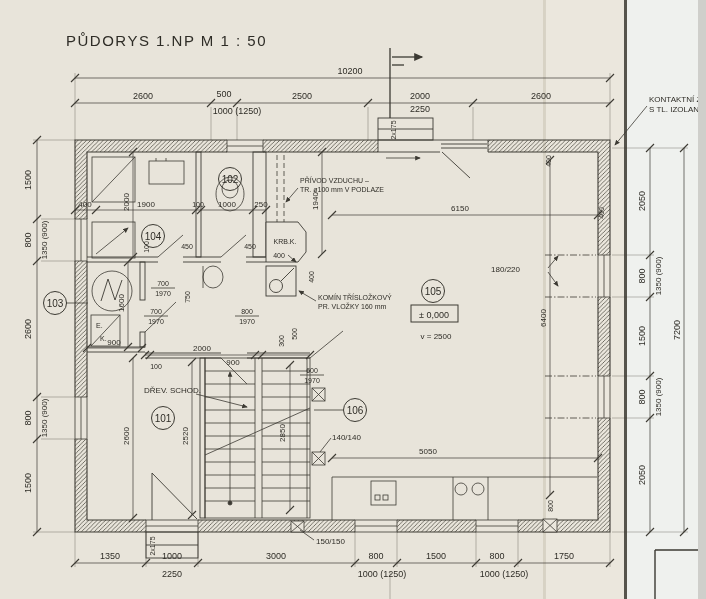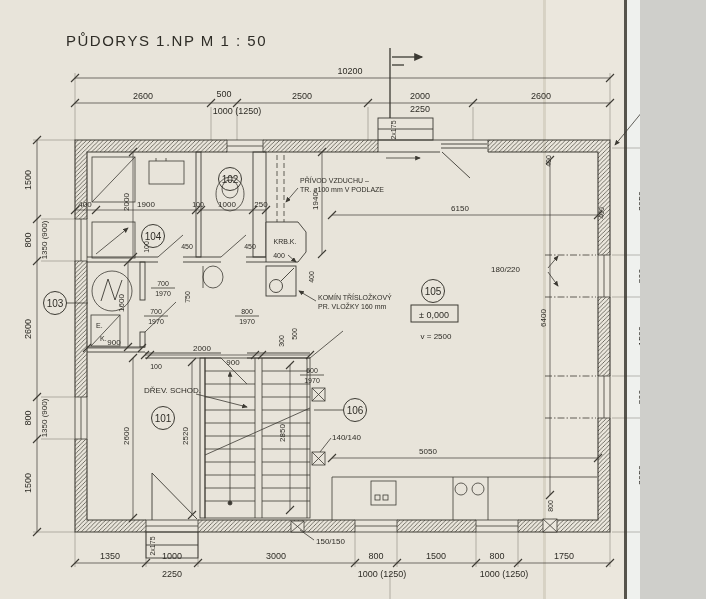--- a/index.html
+++ b/index.html
@@ -1,16 +1,16 @@
 <!DOCTYPE html>
 <html><head>
 <meta charset="utf-8">
 <style>
   html,body{margin:0;padding:0;background:#cfcfcb;font-family:"Liberation Sans",sans-serif;}
-  .page{position:relative;width:640px;height:599px;overflow:hidden;background:#e8e4da;text-align:right;}
+  .page{position:relative;width:698px;height:599px;overflow:hidden;background:#e8e4da;text-align:right;}
   svg{position:absolute;left:0;top:0;}
   svg text{fill:#2e2c26;font-family:"Liberation Sans",sans-serif;}
   .t9{font-size:9px;} .t8{font-size:8px;} .t7{font-size:7px;} .t10{font-size:10px;}
   .title{font-size:15px;letter-spacing:1.5px;font-weight:500;}
 </style>
 </head>
 <body>
 
 <div class="page">
 <svg width="706" height="599" viewBox="0 0 706 599">

